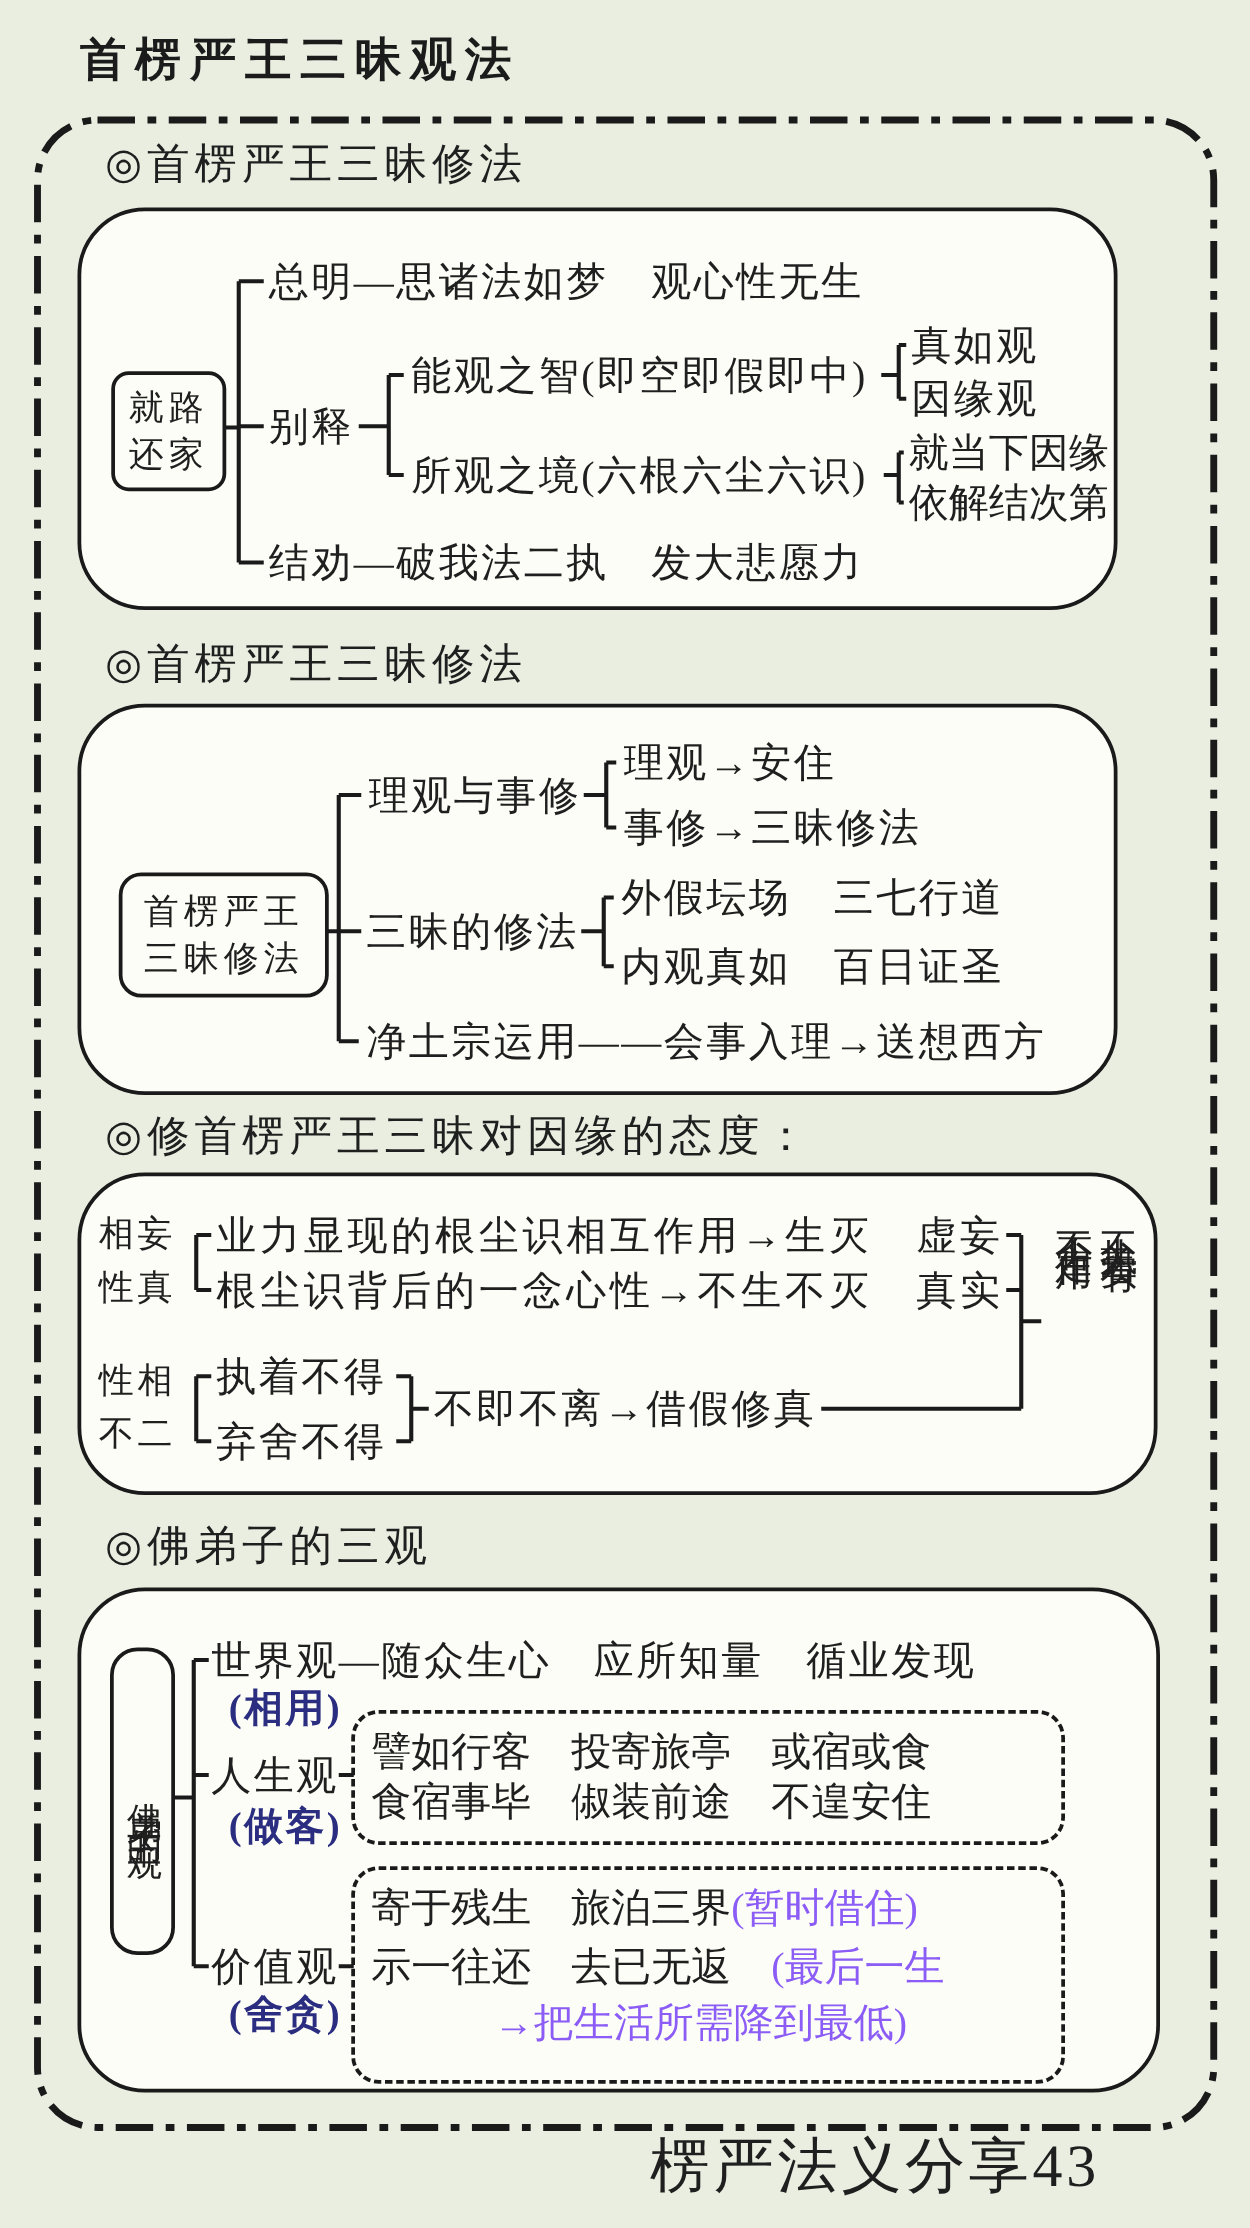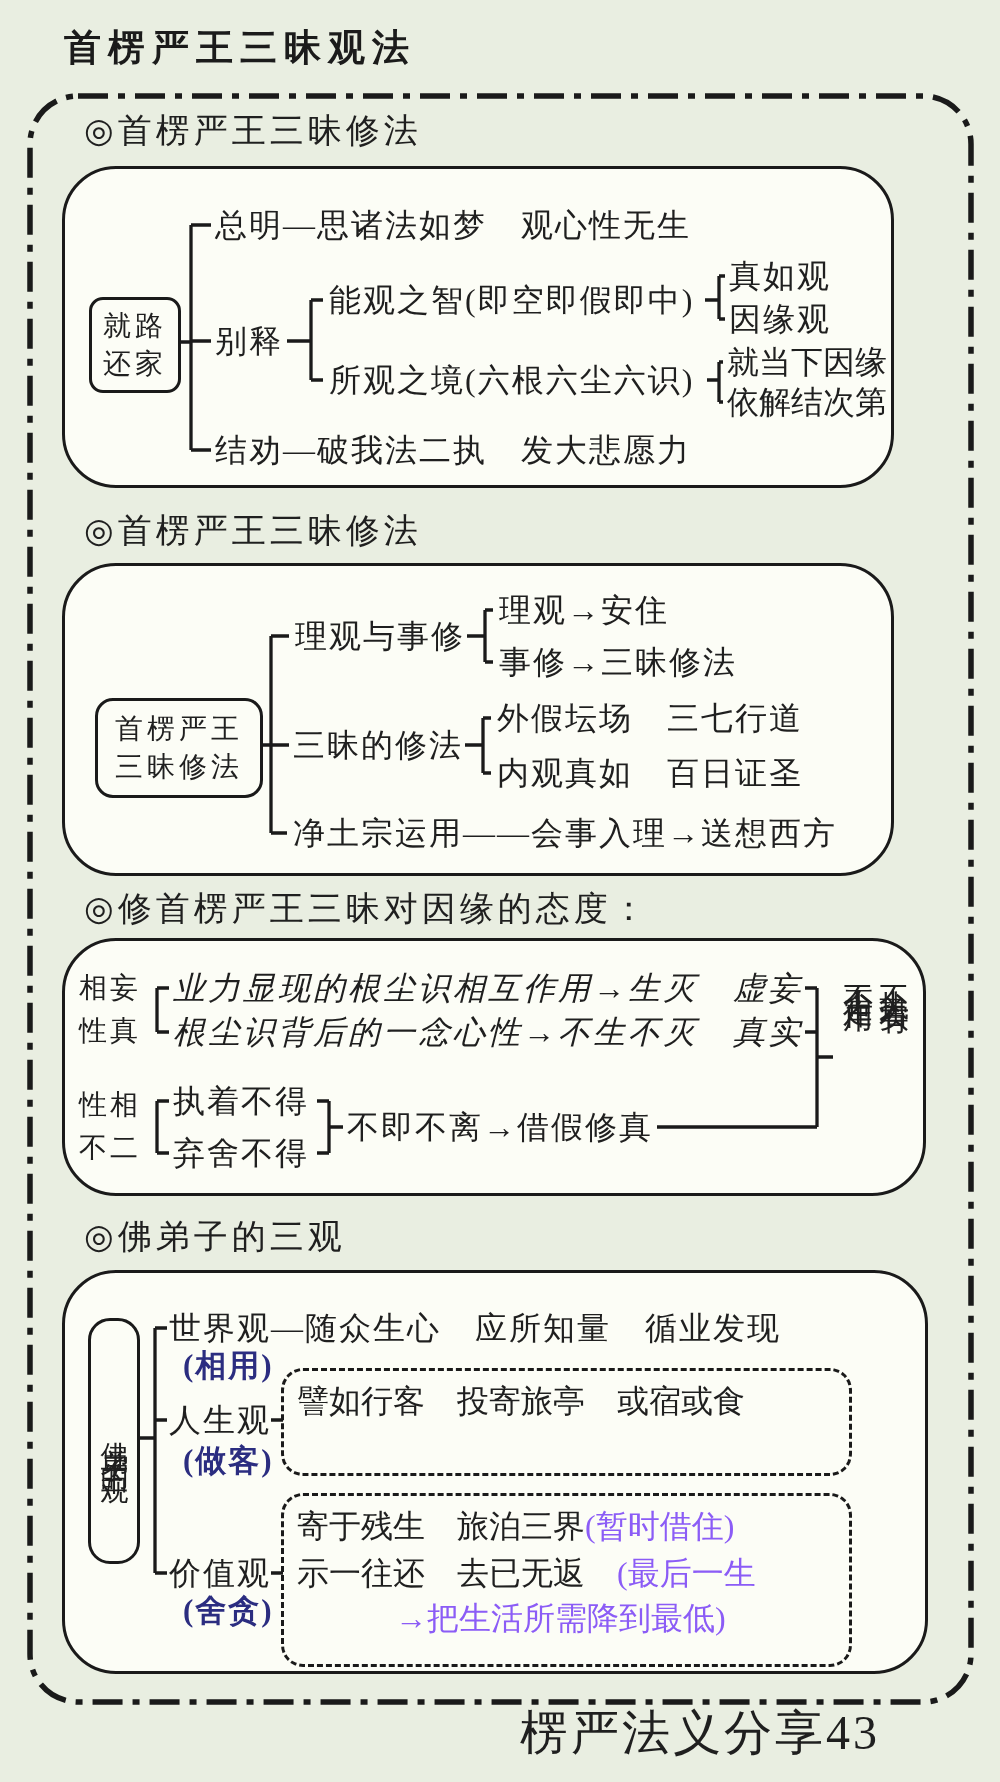--- a/index.html
+++ b/index.html
@@ -4,21 +4,21 @@
 <style>
   html,body{margin:0;padding:0;}
   body{
     width:1000px;height:1782px;position:relative;overflow:hidden;
     background:#e9eee1;color:#1f1f1f;
     font-family:"Liberation Serif","DejaVu Serif",serif;
   }
   .t{position:absolute;white-space:nowrap;transform:translateY(-50%);
      font-size:32px;letter-spacing:2px;line-height:1.2;}
   .tight{letter-spacing:0px;}
-  .wide{letter-spacing:3px;font-style:italic;}
+  .wide{letter-spacing:3px;}
   .bl{font-weight:400;font-size:28px;letter-spacing:3px;}
   .blue{color:#2b2d80;font-weight:700;}
   .blue-reg{color:#8b5cf6;}
   .panel{position:absolute;background:#fcfdf6;border:3.5px solid #1a1a1a;border-radius:54px;}
   .node{position:absolute;border:3px solid #1a1a1a;border-radius:14px;background:#fcfdf6;
         display:flex;flex-direction:column;align-items:center;justify-content:center;
         }
   .node .ln{display:block;letter-spacing:4px;}
   .vtext{position:absolute;writing-mode:vertical-rl;text-orientation:upright;
          white-space:nowrap;letter-spacing:5px;}
@@ -119,20 +119,21 @@
   <div class="node" style="left:23px;top:45px;width:46px;height:240px;border-radius:22px">
     <span class="vtext" style="position:static;font-size:28px;letter-spacing:7px">佛弟子的三观</span>
   </div>
   <span class="t" style="left:104px;top:55px">世界观—随众生心　应所知量　循业发现</span>
   <span class="t blue" style="left:118px;top:93px;font-size:31px">(相用)</span>
   <span class="t" style="left:104px;top:147px">人生观</span>
   <span class="t blue" style="left:118px;top:188px;font-size:31px">(做客)</span>
 
   <div class="dbox" style="left:216px;top:95px;width:565px;height:102px"></div>
   <span class="t tight" style="left:232px;top:128px">譬如行客　投寄旅亭　或宿或食</span>
+  <span class="t tight" style="left:232px;top:168px">食宿事毕　俶装前途　不遑安住</span>
 
   <span class="t" style="left:104px;top:300px">价值观</span>
   <span class="t blue" style="left:118px;top:338px;font-size:31px">(舍贪)</span>
 
   <div class="dbox" style="left:216px;top:220px;width:565px;height:168px"></div>
   <span class="t tight" style="left:232px;top:253px"><span>寄于残生　旅泊三界</span><span class="blue-reg">(暂时借住)</span></span>
   <span class="t tight" style="left:232px;top:300px"><span>示一往还　去已无返</span><span>　</span><span class="blue-reg">(最后一生</span></span>
   <span class="t tight blue-reg" style="left:330px;top:345px">→把生活所需降到最低)</span>
 </div>
 

